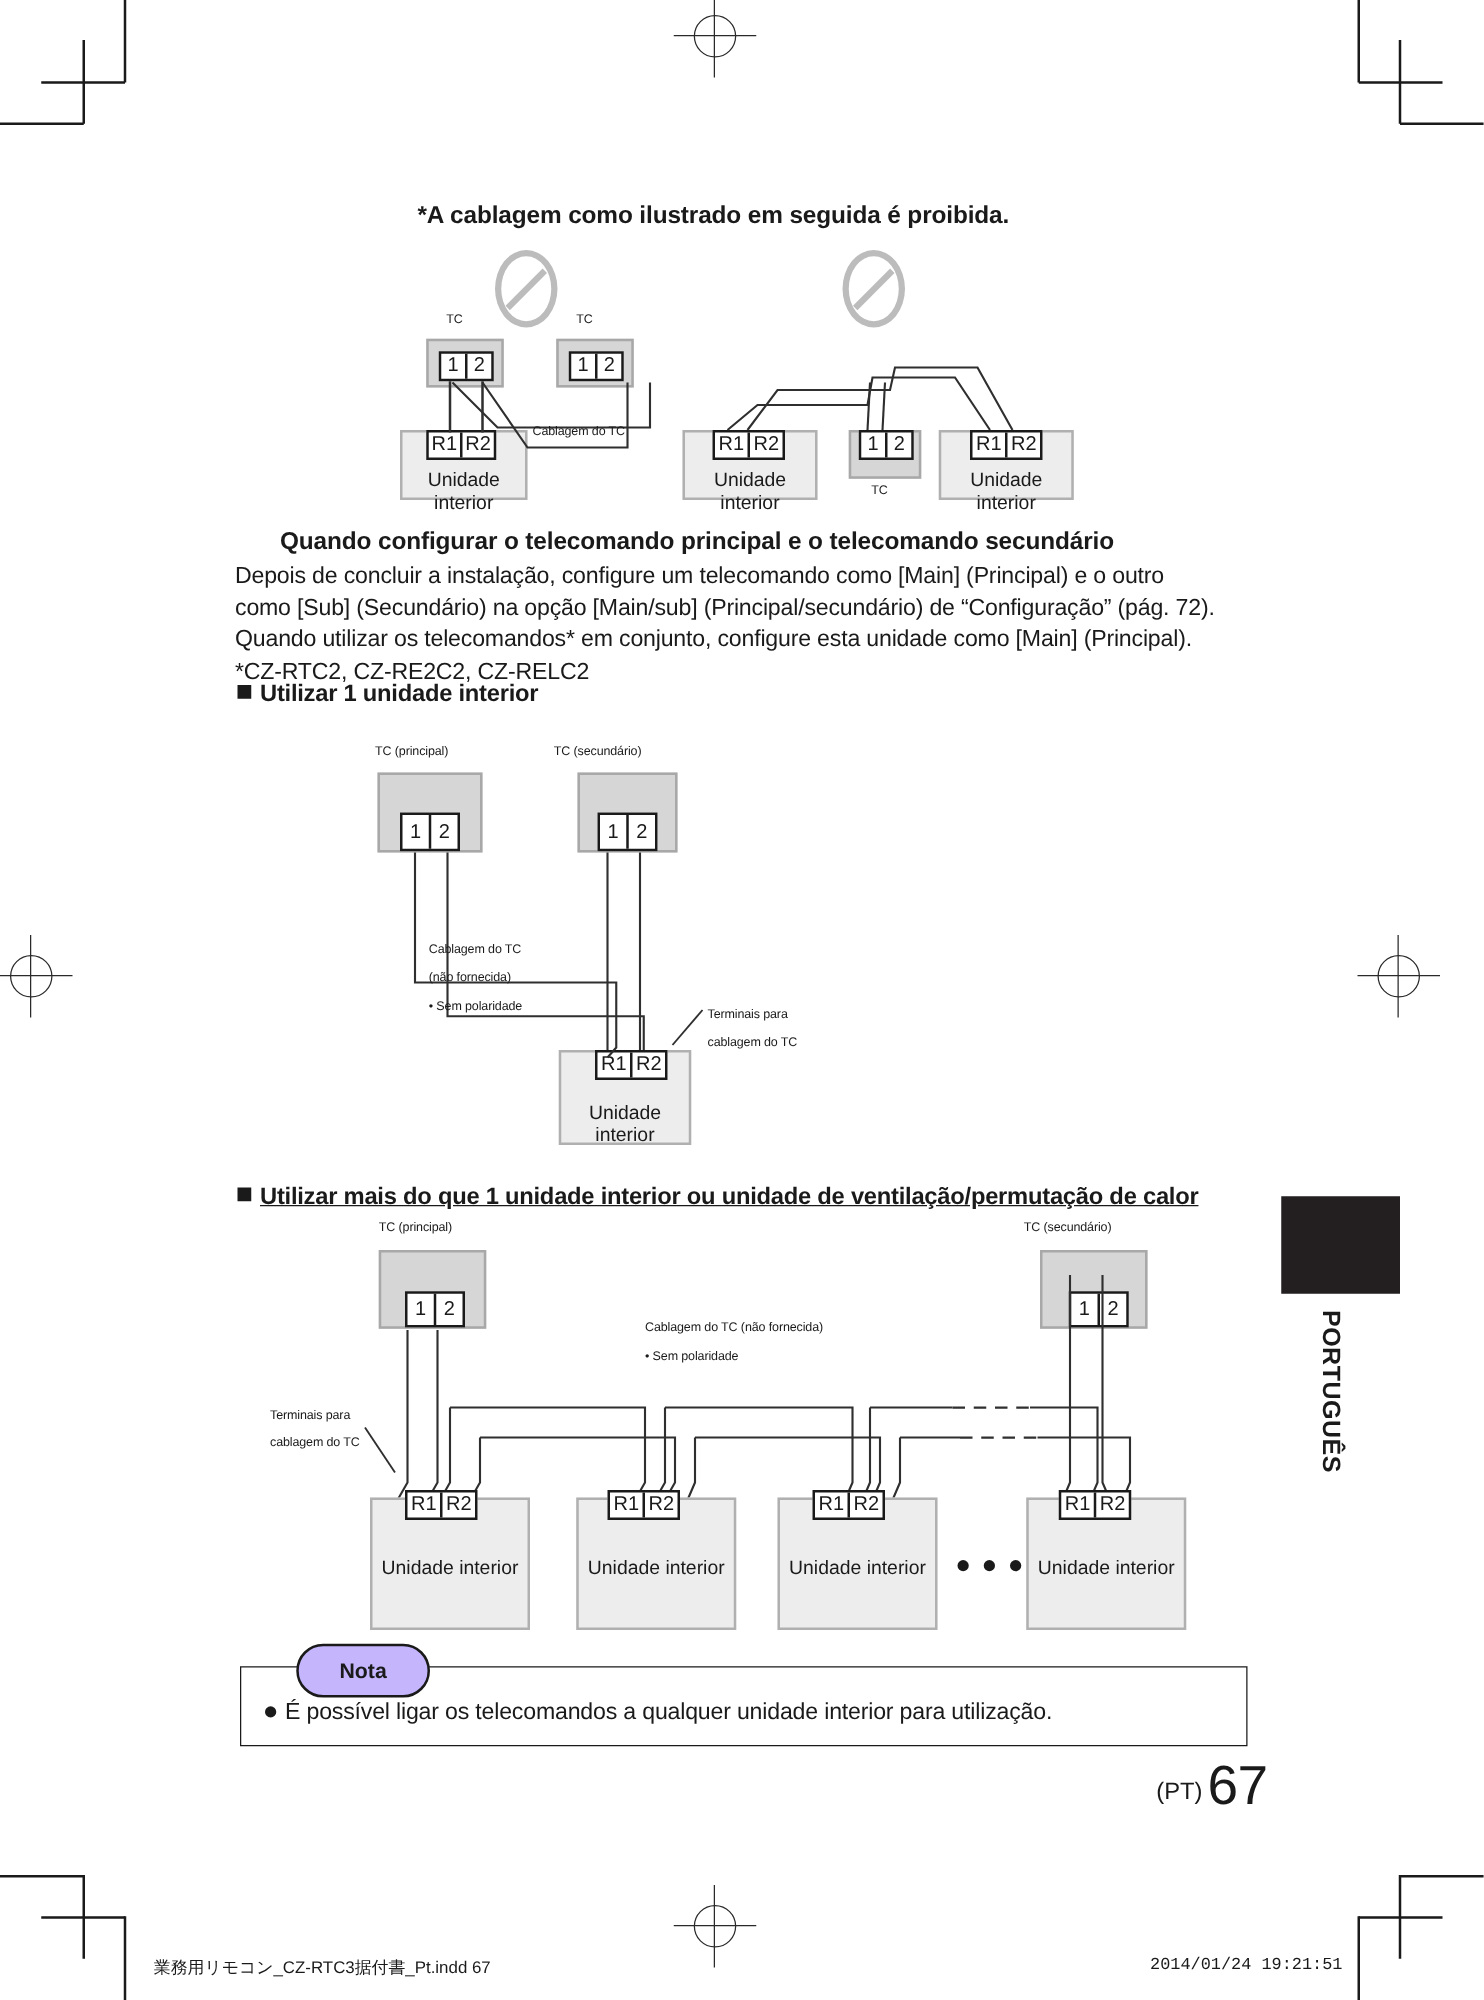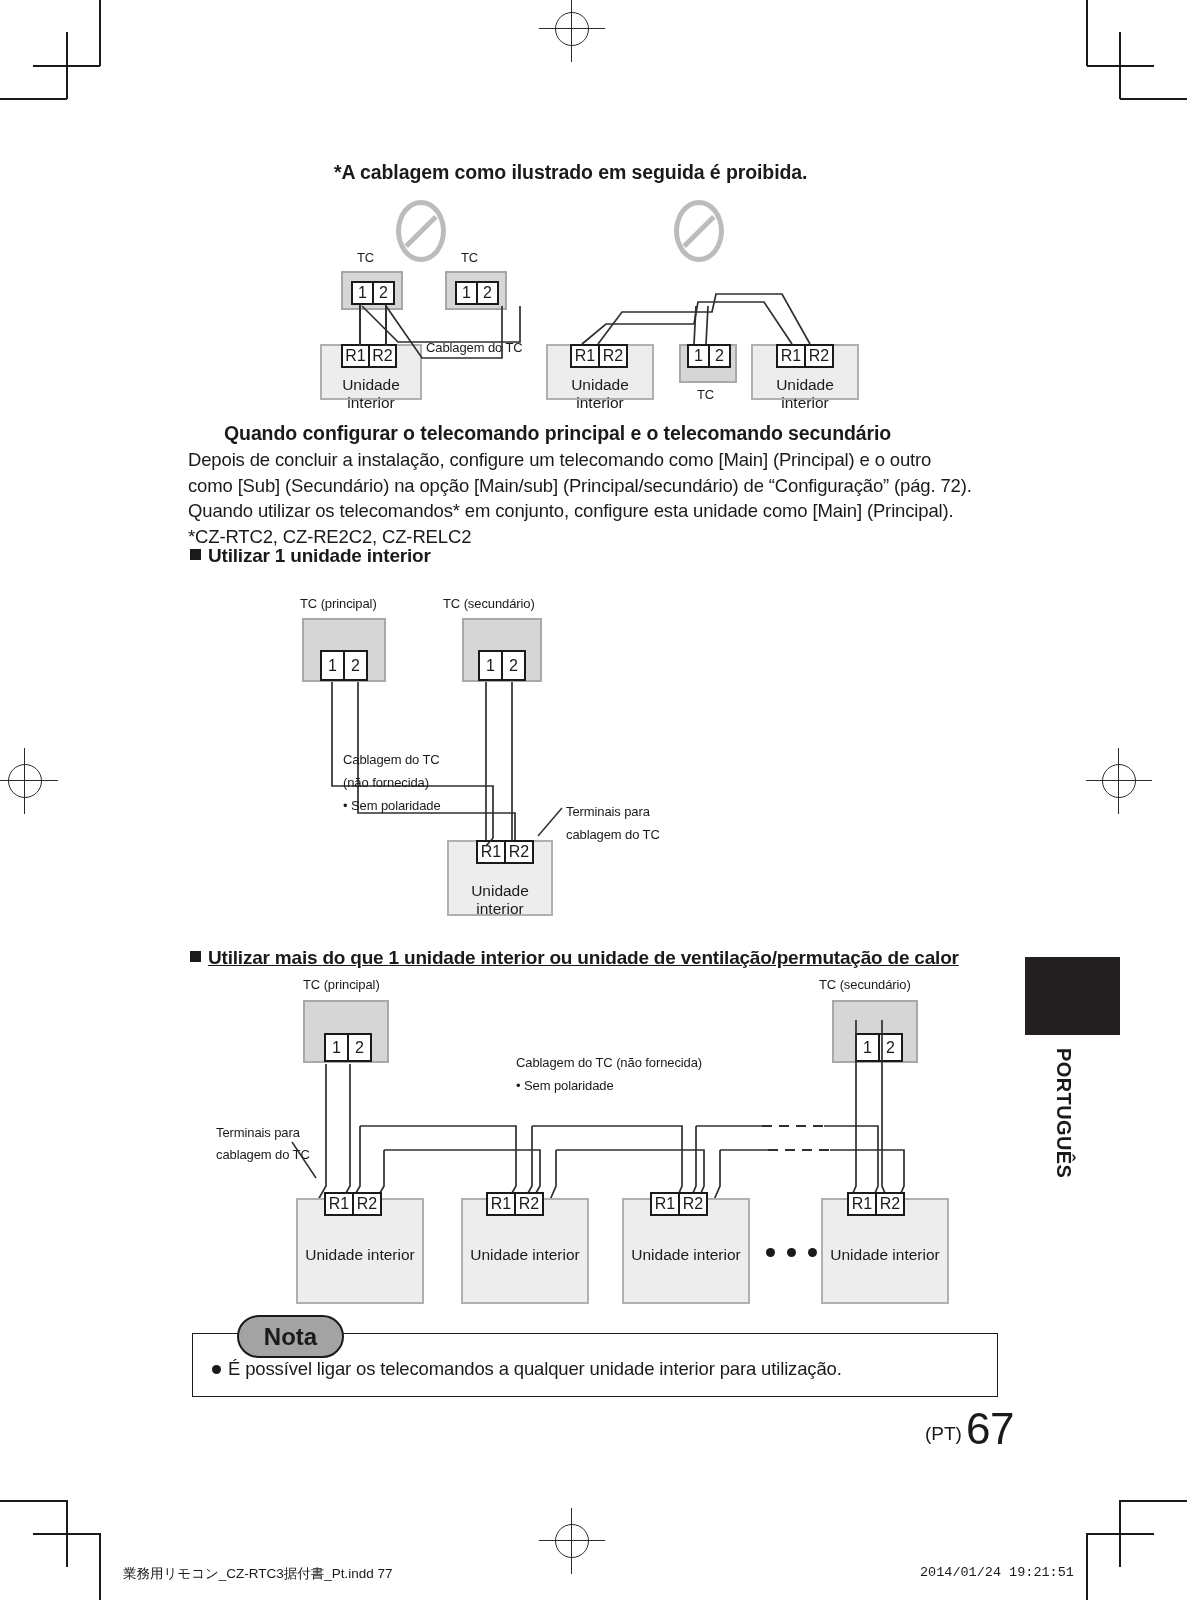--- a/index.html
+++ b/index.html
@@ -15,21 +15,21 @@
           width:34px;height:34px;left:16px;top:16px;box-sizing:border-box;}
   .reg .h{position:absolute;background:#2a2a2a;height:1.3px;width:66px;left:0;top:32px;}
   .reg .v{position:absolute;background:#2a2a2a;width:1.3px;height:66px;left:32px;top:0;}
 
   
   .hdr-bold{font-weight:bold;font-size:19.5px;letter-spacing:-.1px;}
   .body-txt{font-size:18.5px;line-height:25.5px;letter-spacing:-.15px;}
   .sec-head{font-weight:bold;font-size:19px;letter-spacing:-.2px;}
   .sq{display:inline-block;width:11px;height:11px;background:#1a1a1a;
       margin-right:7px;vertical-align:2px;}
-  .lbl{font-size:13px;letter-spacing:-.1px;white-space:nowrap;}
+  .lbl{font-size:10px;letter-spacing:-.1px;white-space:nowrap;}
 
   
   .tcbox{position:absolute;background:#d6d6d6;border:2px solid #a8a8a8;box-sizing:border-box;}
   .unit{position:absolute;background:#ededed;border:2px solid #b0b0b0;box-sizing:border-box;}
   .unit .cap{position:absolute;left:0;right:0;text-align:center;font-size:15.5px;color:#1a1a1a;}
   .term{position:absolute;background:#fff;border:2px solid #1a1a1a;box-sizing:border-box;
         display:flex;align-items:center;justify-content:center;
         font-size:16px;line-height:1;}
   .term.two{display:flex;}
   .term.two > span{flex:1;display:flex;align-items:center;justify-content:center;height:100%;}
@@ -38,23 +38,23 @@
   .wire{position:absolute;background:#2f2f2f;}
   .wv{width:1.7px;}
 
   
   .ban{position:absolute;border:5px solid #bcbcbc;border-radius:50%;box-sizing:border-box;}
   .ban i{position:absolute;background:#bcbcbc;height:5px;left:-1px;right:-1px;top:50%;
          margin-top:-2.5px;transform:rotate(-45deg);display:block;}
 
   
   .nota-box{position:absolute;border:1.8px solid #1a1a1a;box-sizing:border-box;background:#fff;}
-  .nota-pill{position:absolute;border:2px solid #1a1a1a;border-radius:22px;background:#a3a3a3;
+  .nota-pill{position:absolute;border:2px solid #1a1a1a;border-radius:22px;background:#c4b5fd;
              display:flex;align-items:center;justify-content:center;
-             font-weight:bold;font-size:24px;z-index:3;}
+             font-weight:bold;font-size:17px;z-index:3;}
   .nota-txt{position:absolute;font-size:18.5px;letter-spacing:-.15px;}
   .bullet{display:inline-block;width:9px;height:9px;background:#1a1a1a;border-radius:50%;
           margin-right:7px;vertical-align:1px;}
 
   
   .lang-tab{position:absolute;background:#231f20;}
   .lang-txt{position:absolute;font-weight:bold;font-size:20px;letter-spacing:.4px;
             writing-mode:vertical-rl;white-space:nowrap;}
 
   
@@ -345,14 +345,14 @@
 <div class="nota-txt" style="left:212px;top:1358px;">
   <span class="bullet"></span><span>É possível ligar os telecomandos a qualquer unidade interior para utilização.</span>
 </div>
 
 <div class="lang-tab" style="left:1025px;top:957px;width:95px;height:78px;"></div>
 <div class="lang-txt" style="left:1052px;top:1048px;">PORTUGUÊS</div>
 
 <div class="pt" style="left:925px;top:1423px;">(PT)</div>
 <div class="pgno" style="left:966px;top:1404px;">67</div>
 
-<div class="foot" style="left:123px;top:1565px;">業務用リモコン_CZ-RTC3据付書_Pt.indd   77</div>
+<div class="foot" style="left:123px;top:1565px;">業務用リモコン_CZ-RTC3据付書_Pt.indd   67</div>
 <div class="foot" style="left:920px;top:1565px;font-family:Liberation Mono, monospace;">2014/01/24   19:21:51</div>
 
 </body></html>

